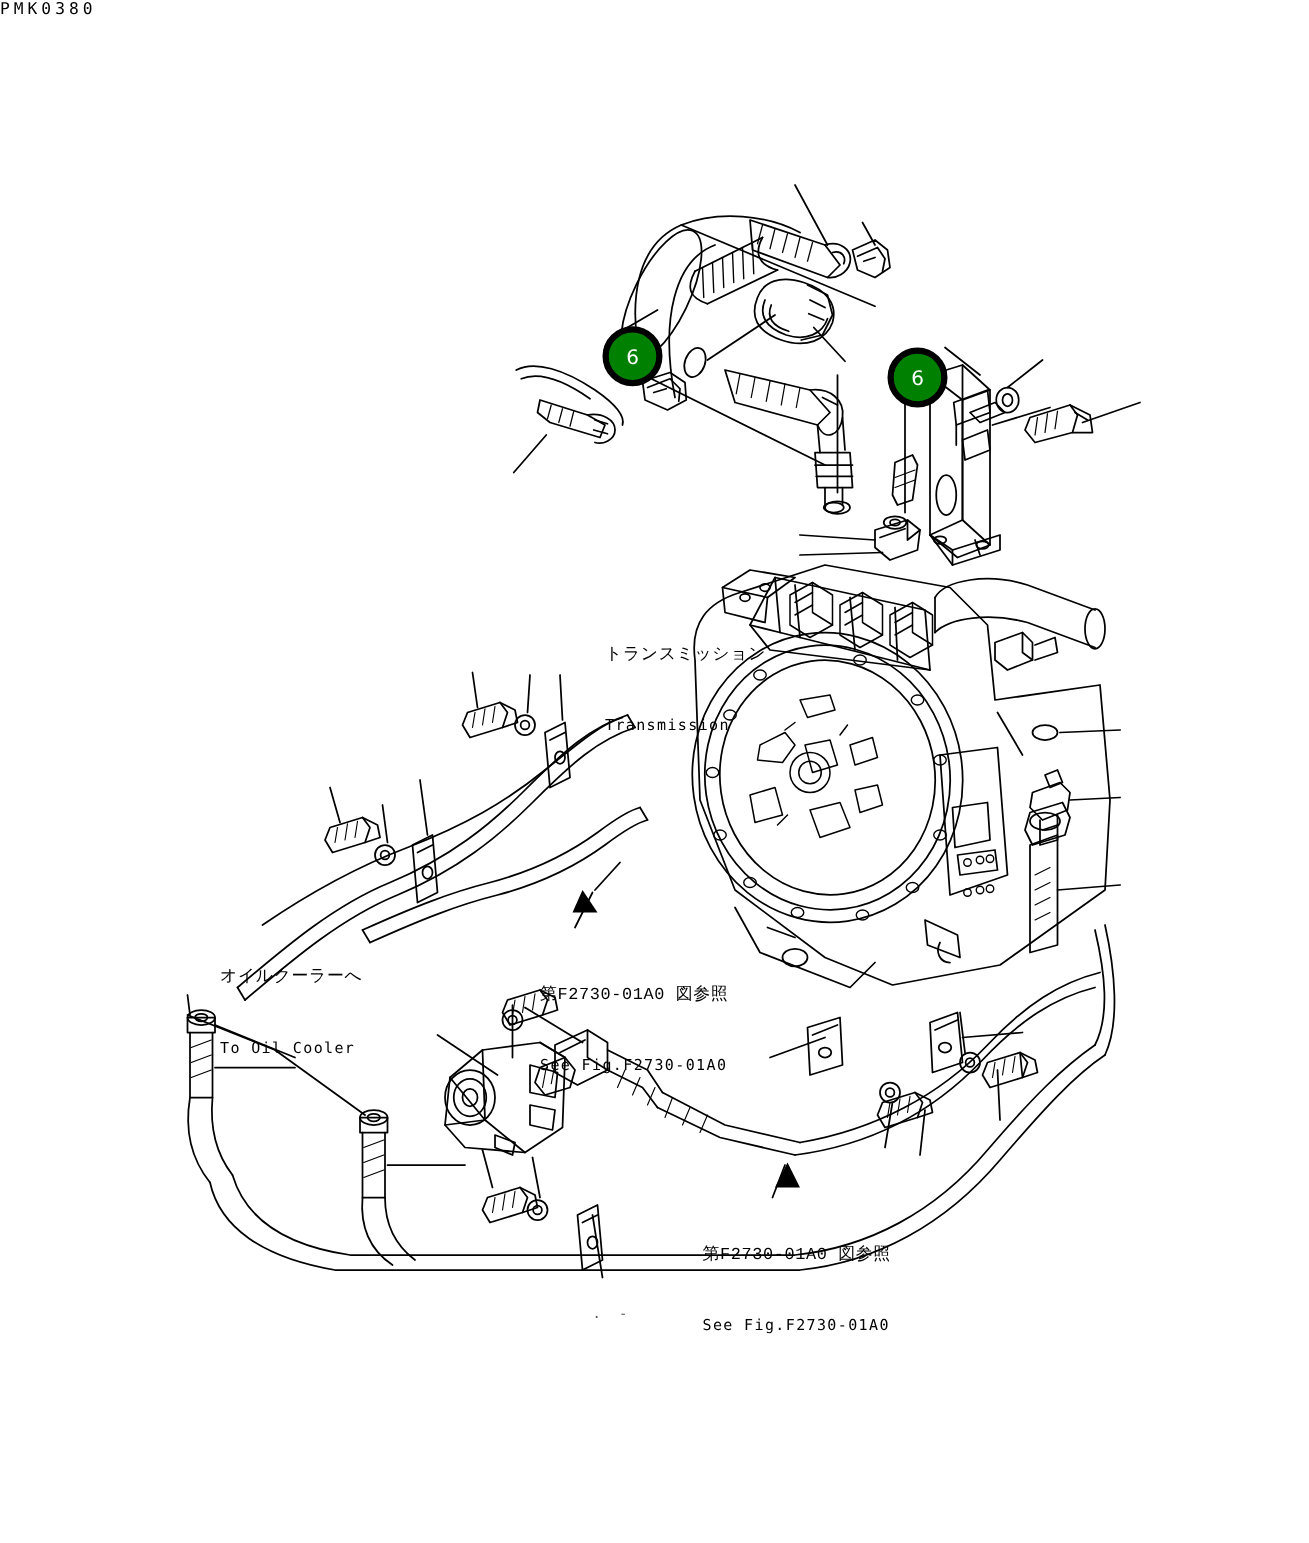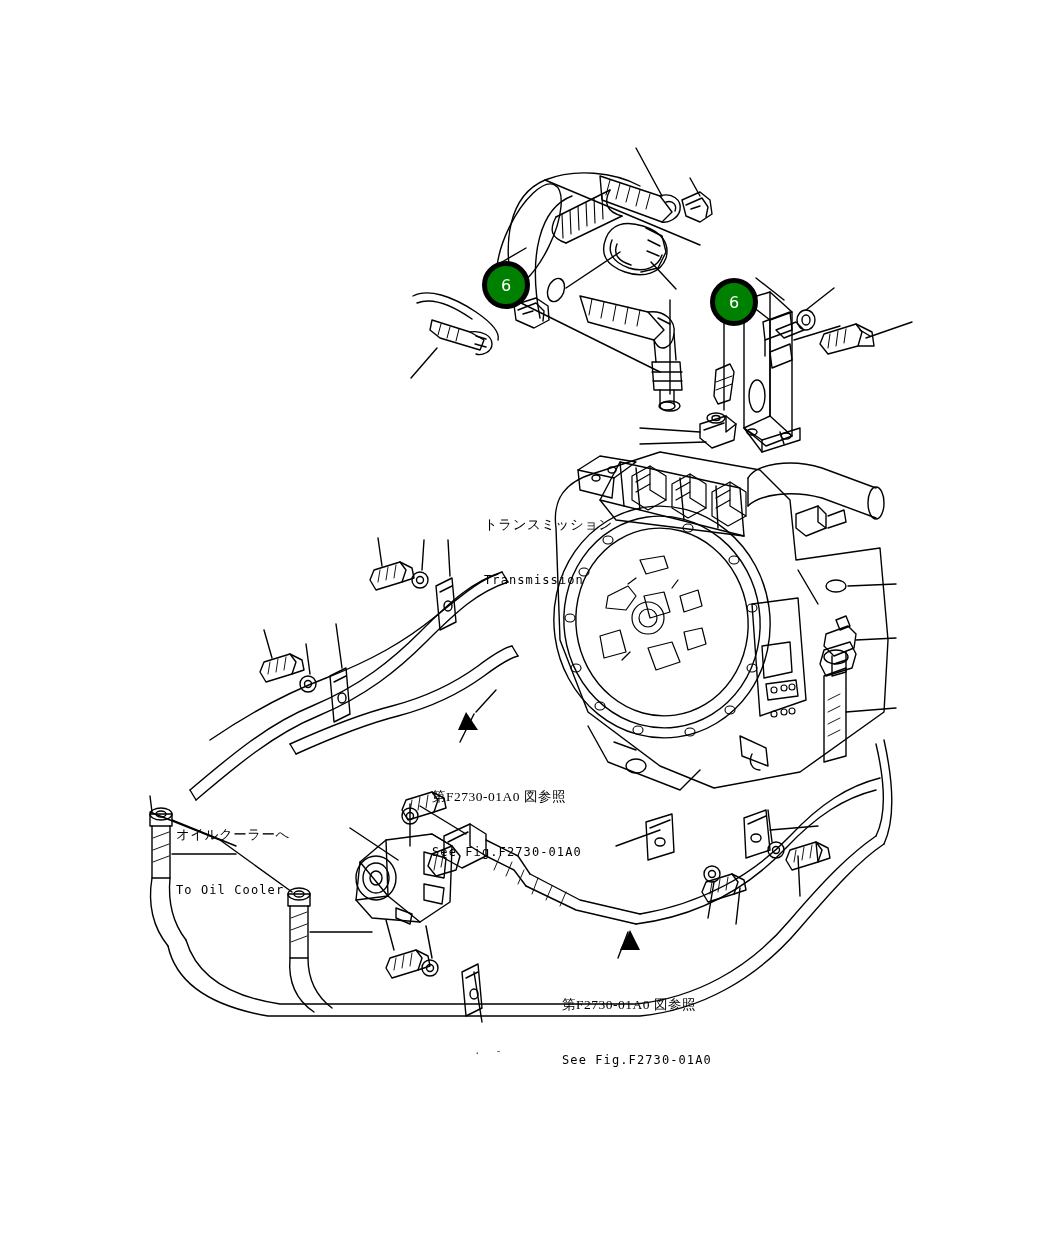--- a/index.html
+++ b/index.html
@@ -5,24 +5,24 @@
 <style>
   html,body{margin:0;padding:0;background:#ffffff;}
   body{
     width:1047px;height:1234px;position:relative;overflow:hidden;
     font-family:"DejaVu Sans Mono","Liberation Mono",monospace;
     color:#000;
   }
   #sheet{position:absolute;inset:0;width:1047px;height:1234px;background:#fff;}
   #art{position:absolute;left:0;top:0;width:1047px;height:1234px;}
   .lbl{position:absolute;white-space:pre;line-height:1.22;}
-  .lbl .jp{font-family:Liberation Serif, serif;font-size:13.5px;letter-spacing:.5px;display:block;}
+  .lbl .jp{font-family:Liberation Mono, monospace;font-size:13.5px;letter-spacing:.5px;display:block;}
   .lbl .en{font-family:"DejaVu Sans Mono","Liberation Mono",monospace;font-size:12px;letter-spacing:1.1px;display:block;}
   #l-trans{left:484px;top:478px;}
-  #l-cooler{left:176px;top:788px;}
+  #l-cooler{left:176px;top:736px;}
   #l-ref1{left:432px;top:750px;}
   #l-ref2{left:562px;top:958px;}
   #l-code{left:818px;top:1067px;font-family:"DejaVu Sans Mono","Liberation Mono",monospace;font-size:13px;letter-spacing:3.2px;}
   .cal{position:absolute;width:48px;height:48px;border-radius:50%;
        background:#008000;border:5px solid #000;box-sizing:border-box;
        display:flex;align-items:center;justify-content:center;
        color:#fff;font-family:"DejaVu Sans","Liberation Sans",sans-serif;font-size:16px;}
   #cal-1{left:482px;top:261px;}
   #cal-2{left:710px;top:278px;}
   #artifact{position:absolute;left:474px;top:1044px;font-size:11px;color:#555;letter-spacing:4px;}
@@ -521,15 +521,16 @@
   <div class="lbl" id="l-ref1">
     <span class="jp">第F2730-01A0 図参照</span>
     <span class="en">See Fig.F2730-01A0</span>
   </div>
 
   <div class="lbl" id="l-ref2">
     <span class="jp">第F2730-01A0 図参照</span>
     <span class="en">See Fig.F2730-01A0</span>
   </div>
 
+  <div id="l-code">PMK0380</div>
   <div id="artifact">. -</div>
 
 </div>
 
 </body></html>

